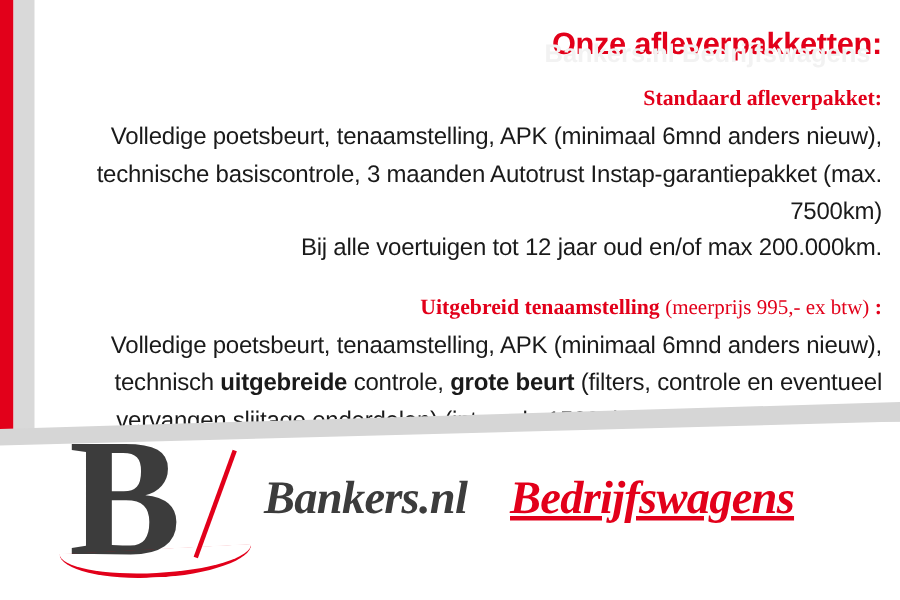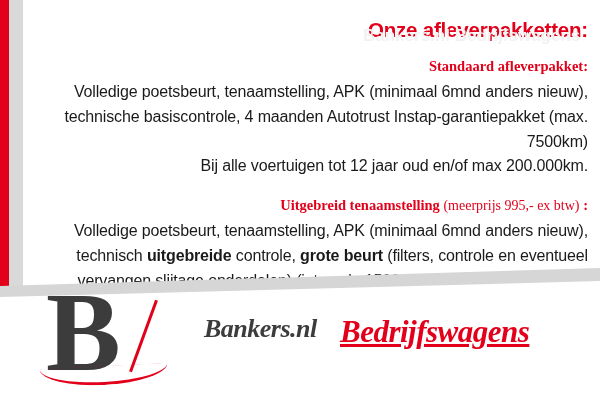--- a/index.html
+++ b/index.html
@@ -146,26 +146,25 @@
     width: 3px;
     height: 76px;
     background: #e2001a;
     transform: rotate(20deg);
   }
   .brand-name {
     position: absolute;
     left: 148px;
     top: 38px;
     font-family: "Liberation Serif", serif;
-    font-size: 26px;
+    font-size: 31px;
     font-weight: bold;
     font-style: italic;
     color: #3c3c3c;
     letter-spacing: -0.5px;
-    margin-left: 28px;
   }
   .brand-sub {
     position: absolute;
     left: 312px;
     top: 38px;
     font-family: "Liberation Serif", serif;
     font-size: 31px;
     font-weight: bold;
     font-style: italic;
     color: #e2001a;
@@ -193,21 +192,21 @@
 
     <div class="text-block">
 
       <h1 class="title">Onze afleverpakketten:</h1>
 
       <div class="sec-1">
         <h2 class="subtitle">
           <span>Standaard afleverpakket:</span>
         </h2>
         <p class="body">Volledige poetsbeurt, tenaamstelling, APK (minimaal 6mnd anders nieuw),</p>
-        <p class="body">technische basiscontrole, 4 maanden Autotrust Instap-garantiepakket (max. 7500km)</p>
+        <p class="body">technische basiscontrole, 3 maanden Autotrust Instap-garantiepakket (max. 7500km)</p>
         <p class="body">Bij alle voertuigen tot 12 jaar oud en/of max 200.000km.</p>
       </div>
 
       <div class="sec-2">
         <h2 class="subtitle">
           <span>Uitgebreid tenaamstelling</span>
           <span class="note">(meerprijs 995,- ex btw)</span>
           <span>:</span>
         </h2>
         <p class="body">

